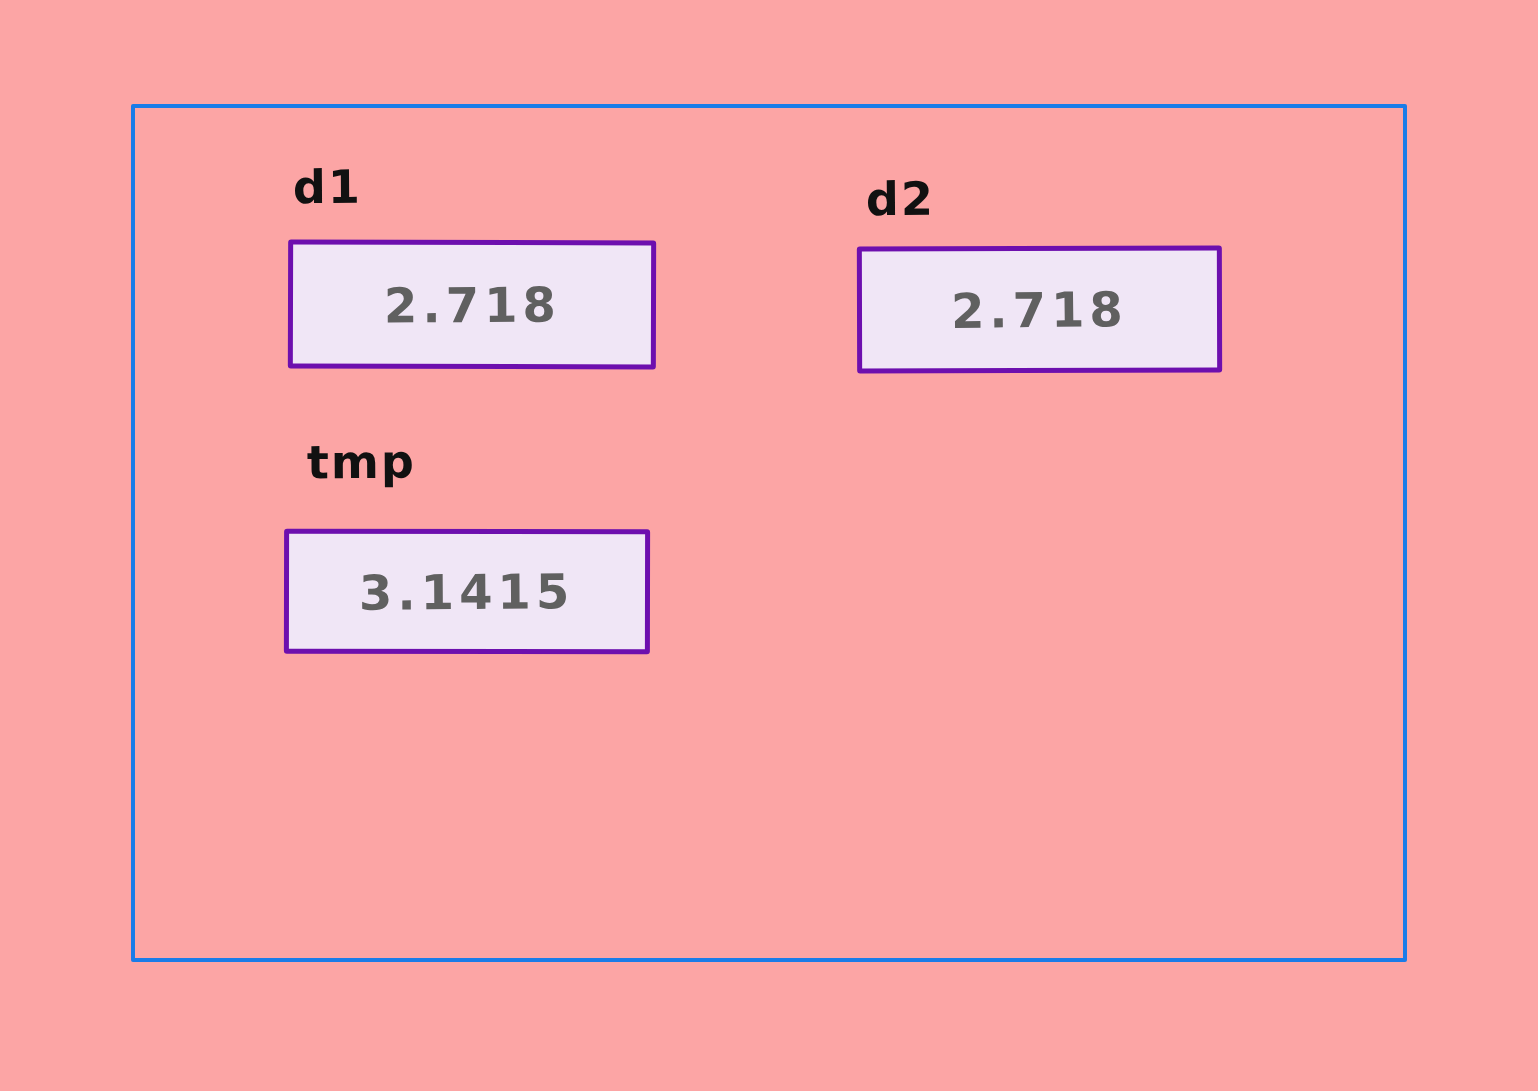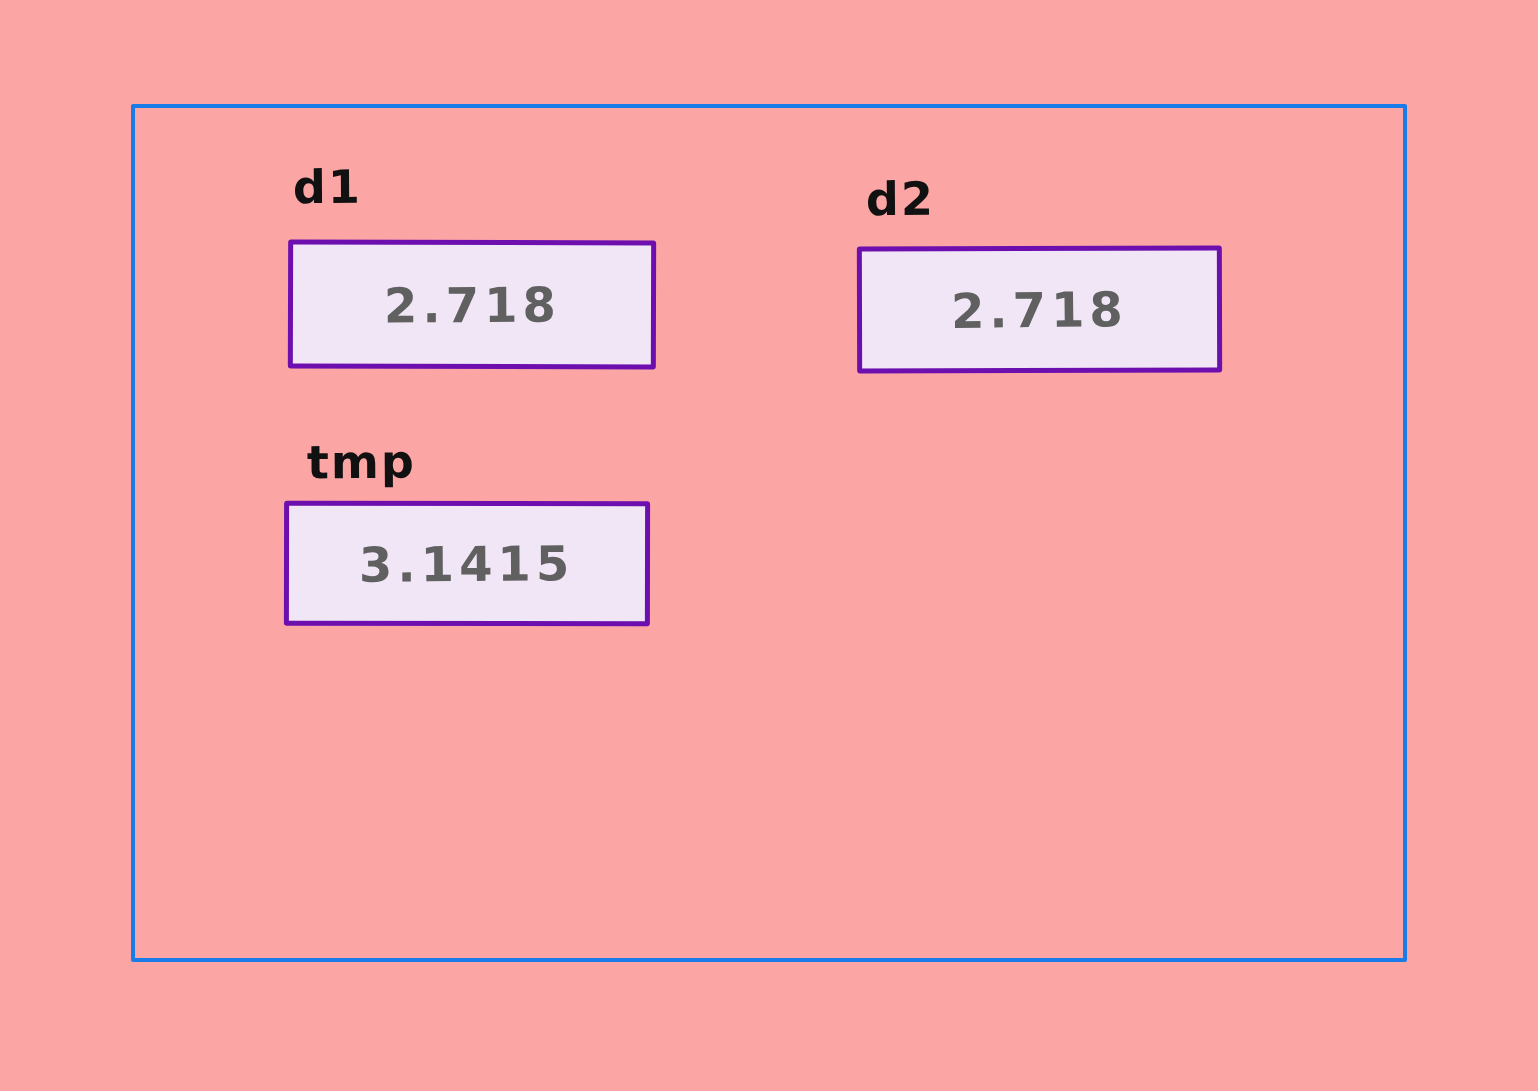--- a/index.html
+++ b/index.html
@@ -57,21 +57,21 @@
     white-space: nowrap;
   }
   
   .label-d1 { left: 293px; top: 160px; }
   .box-d1   { left: 288px; top: 240px; width: 368px; height: 129px; transform: rotate(0.15deg); }
   
   .label-d2 { left: 866px; top: 172px; }
   .box-d2   { left: 857px; top: 246px; width: 365px; height: 127px; transform: rotate(-0.15deg); }
   
   .label-tmp { left: 287px; top: 435px; margin-left: 20px; }
-  .box-tmp   { left: 284px; top: 501px; width: 366px; height: 125px; transform: rotate(0.1deg); }
+  .box-tmp   { left: 284px; top: 529px; width: 366px; height: 125px; transform: rotate(0.1deg); }
 </style>
 </head>
 <body>
 
 <div class="canvas">
 
   <div class="frame"></div>
 
   <div class="var-group">
     <div class="var-label label-d1">d1</div>

